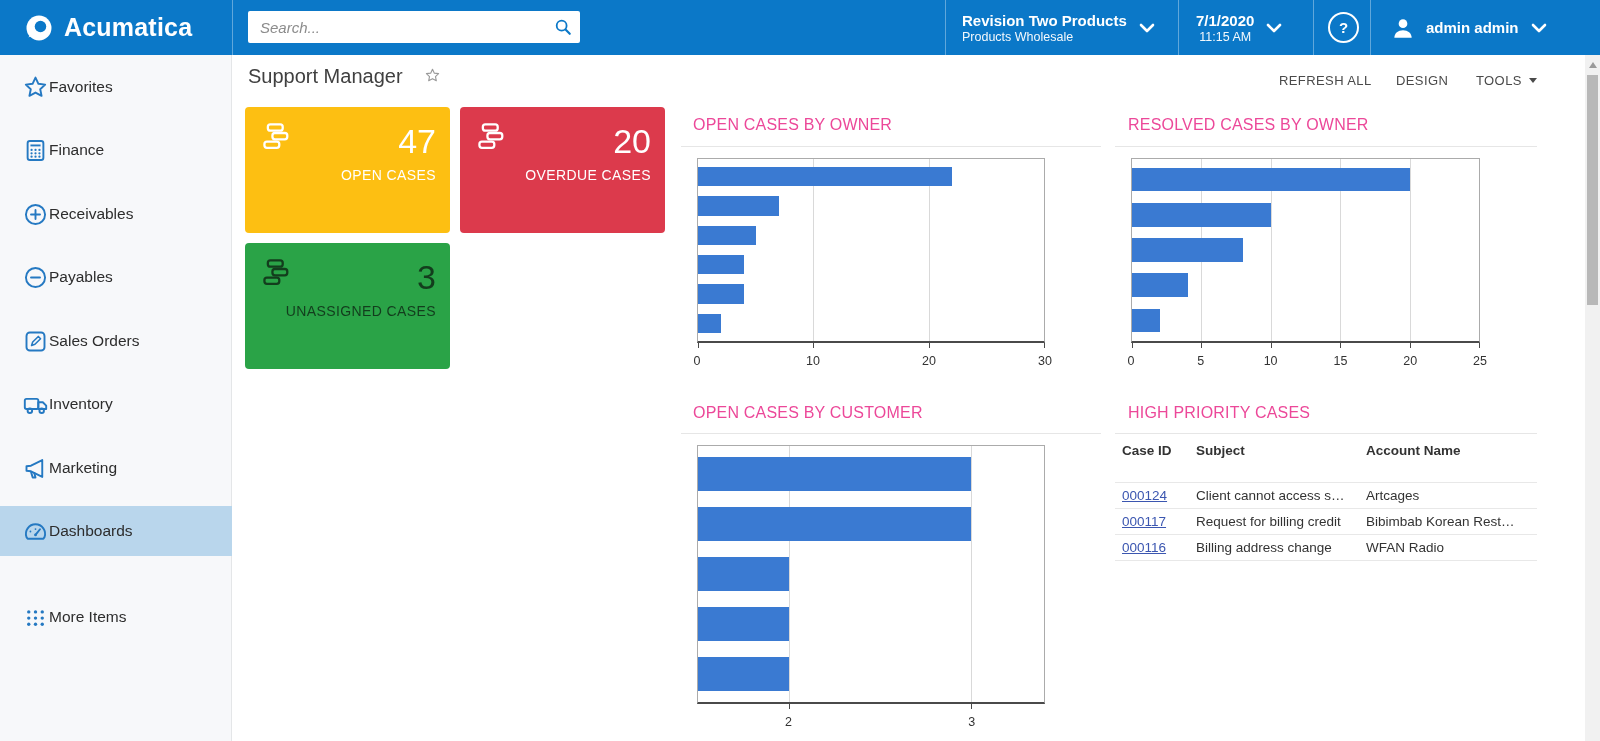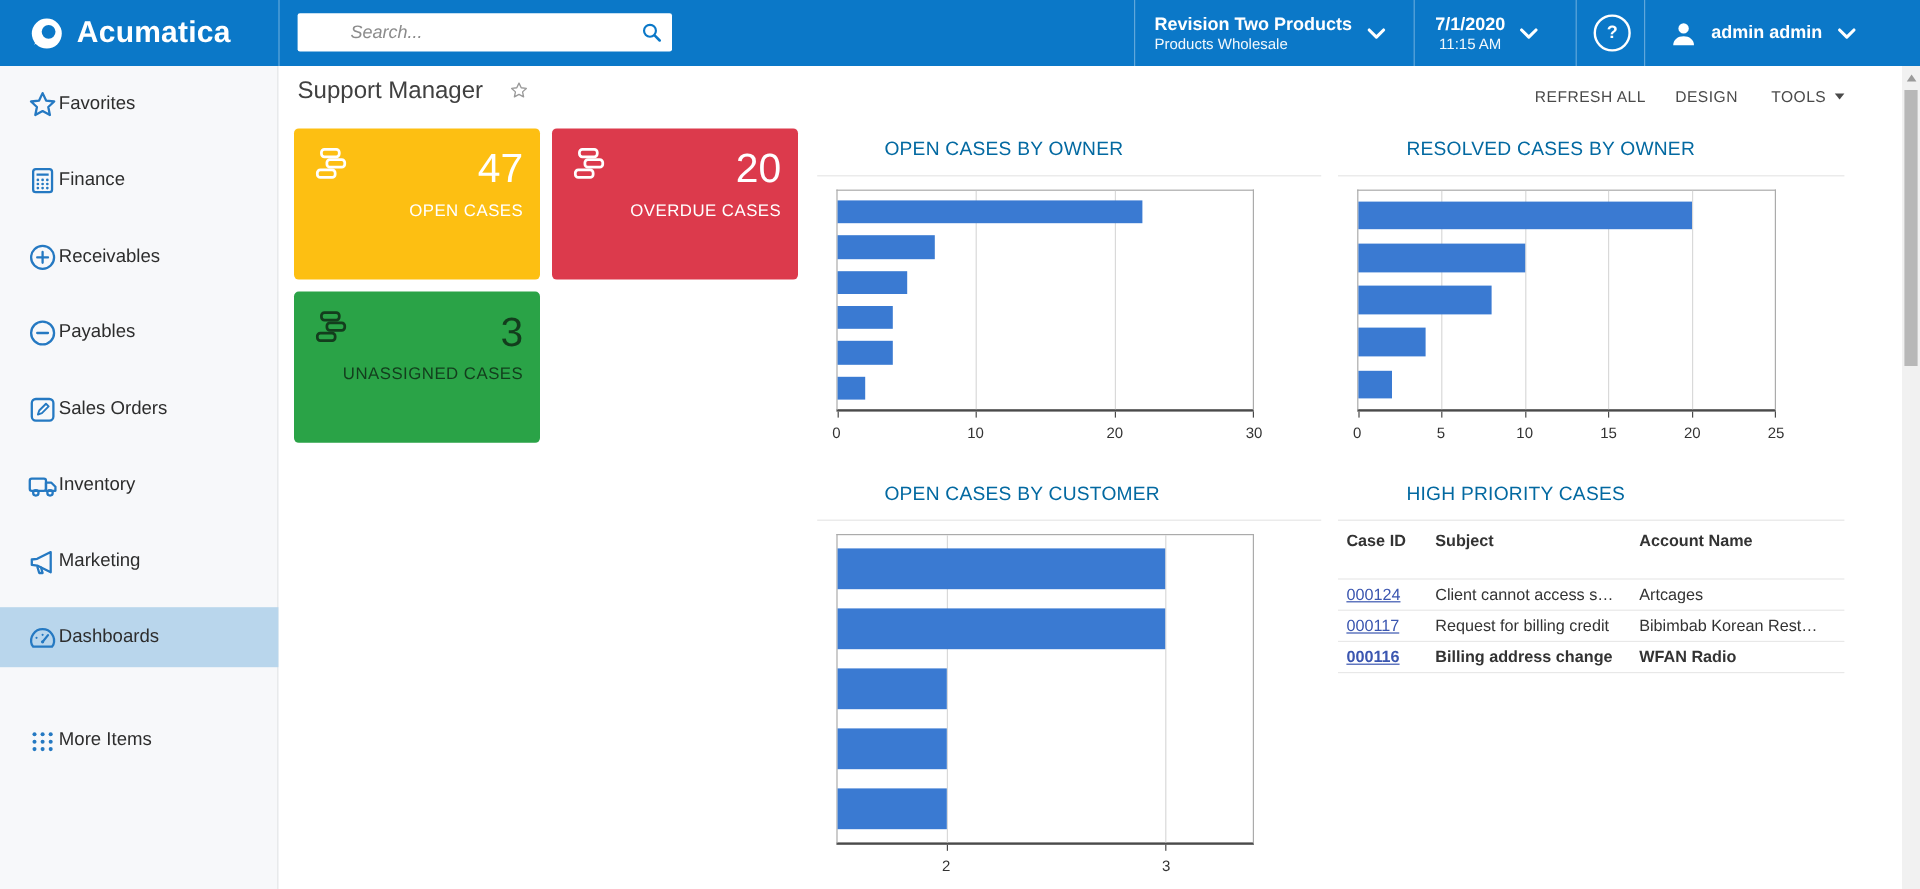--- a/index.html
+++ b/index.html
@@ -5,22 +5,22 @@
   html,body{margin:0;padding:0;background:#ddd;}
   .app{position:relative;width:1600px;height:741px;overflow:hidden;background:#fff;
        font-family:"Liberation Sans",sans-serif;color:#3d3d3d;}
 
   
   .header{position:absolute;left:0;top:0;width:1600px;height:55px;background:#0b78c8;}
   .logo-block{position:absolute;left:0;top:0;width:232px;height:55px;display:flex;align-items:center;
               border-right:1px solid rgba(255,255,255,.35);}
   .logo-text{color:#fff;font-size:25px;font-weight:bold;letter-spacing:.2px;margin-left:10px;}
   .hsep{position:absolute;top:0;width:1px;height:55px;background:rgba(255,255,255,.35);}
-  .search-wrap{position:absolute;left:248px;top:11px;width:280px;height:32px;background:#fff;border-radius:2px;
-               display:flex;align-items:center;padding-left:32px;}
+  .search-wrap{position:absolute;left:248px;top:11px;width:332px;height:32px;background:#fff;border-radius:2px;
+               display:flex;align-items:center;}
   .search-wrap input{flex:1;border:none;outline:none;background:transparent;margin-left:10px;
                      font-family:"Liberation Sans",sans-serif;font-size:15px;font-style:italic;color:#444;}
   .search-wrap input::placeholder{color:#8c8c8c;font-style:italic;}
   .search-btn{width:34px;height:32px;display:flex;align-items:center;justify-content:center;cursor:pointer;}
   .hblock{position:absolute;top:0;height:55px;display:flex;align-items:center;color:#fff;}
   .two-line{display:flex;flex-direction:column;justify-content:center;}
   .tl-main{font-size:15px;font-weight:bold;line-height:19px;text-align:center;}
   .tl-sub{font-size:12.5px;line-height:15px;opacity:.95;}
   .chev{margin-left:12px;}
   .help-circle{width:27px;height:27px;border:2px solid #fff;border-radius:50%;display:flex;
@@ -50,42 +50,42 @@
   .scroll-thumb{position:absolute;left:1587px;top:75px;width:11px;height:230px;background:#b8b8b8;}
 
   
   .kpi{position:absolute;width:205px;height:126px;border-radius:4px;box-sizing:border-box;
        padding:14px 14px 0 16px;cursor:pointer;}
   .kpi-icon{display:block;}
   .kpi-value{position:absolute;top:16px;right:14px;font-size:34px;line-height:36px;margin-left:31px;}
   .kpi-label{position:absolute;top:60px;right:14px;font-size:14px;letter-spacing:.4px;}
 
   
-  .wtitle{position:absolute;font-size:16px;color:#0369a1;letter-spacing:.2px;margin-left:44px;}
+  .wtitle{position:absolute;font-size:16px;color:#ec4899;letter-spacing:.2px;}
   .wdivider{position:absolute;height:1px;background:#e6e6e6;}
 
   .chartbox{position:absolute;}
   .plot{position:absolute;left:0;top:0;right:0;background:#fff;border:1px solid #ababab;
         border-bottom:2px solid #4a4a4a;box-sizing:border-box;}
   .gridline{position:absolute;top:0;bottom:0;width:1px;background:#d9d9d9;}
   .tick-mark{position:absolute;bottom:-7px;width:1px;height:5px;background:#4a4a4a;}
   .bars{position:absolute;left:0;right:0;top:0;bottom:0;display:flex;flex-direction:column;
         justify-content:space-around;padding:3px 0;z-index:1;}
   .bar-row{flex:1;display:flex;align-items:center;margin:2px 0;}
   .bar{height:76%;}
   .ticks{position:absolute;left:0;right:0;height:16px;}
   .tick-label{position:absolute;transform:translateX(-50%);font-size:12.5px;color:#333;top:0;}
 
   
   .tbl{position:absolute;left:1115px;top:440px;width:422px;font-size:13.5px;color:#333;}
   .tbl-row{display:grid;grid-template-columns:74px 170px 178px;align-items:center;}
   .tbl-head{font-weight:bold;min-height:42px;align-items:start;padding-top:3px;box-sizing:border-box;}
   .tbl-head .cell{line-height:16px;}
   .tbl-body-row{height:25px;border-top:1px solid #e8e8e8;}
-  .tbl-body-row:last-child{border-bottom:1px solid #e8e8e8;font-weight:bold;}
+  .tbl-body-row:last-child{border-bottom:1px solid #e8e8e8;}
   .cell{padding-left:7px;white-space:nowrap;overflow:hidden;}
   .id-wrap{display:inline-block;width:40px;}
   a.case-link{color:#3b56b0;text-decoration:underline;cursor:pointer;}
 </style>
 </head>
 <body>
 
 <div class="app">
 
   <div class="header">

